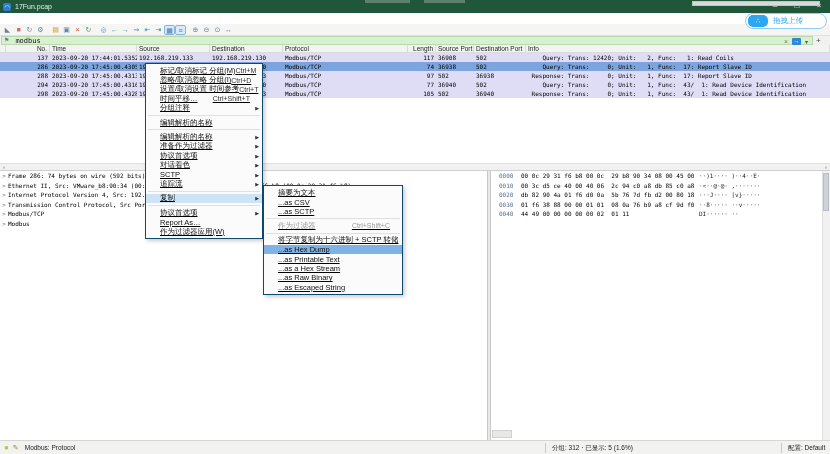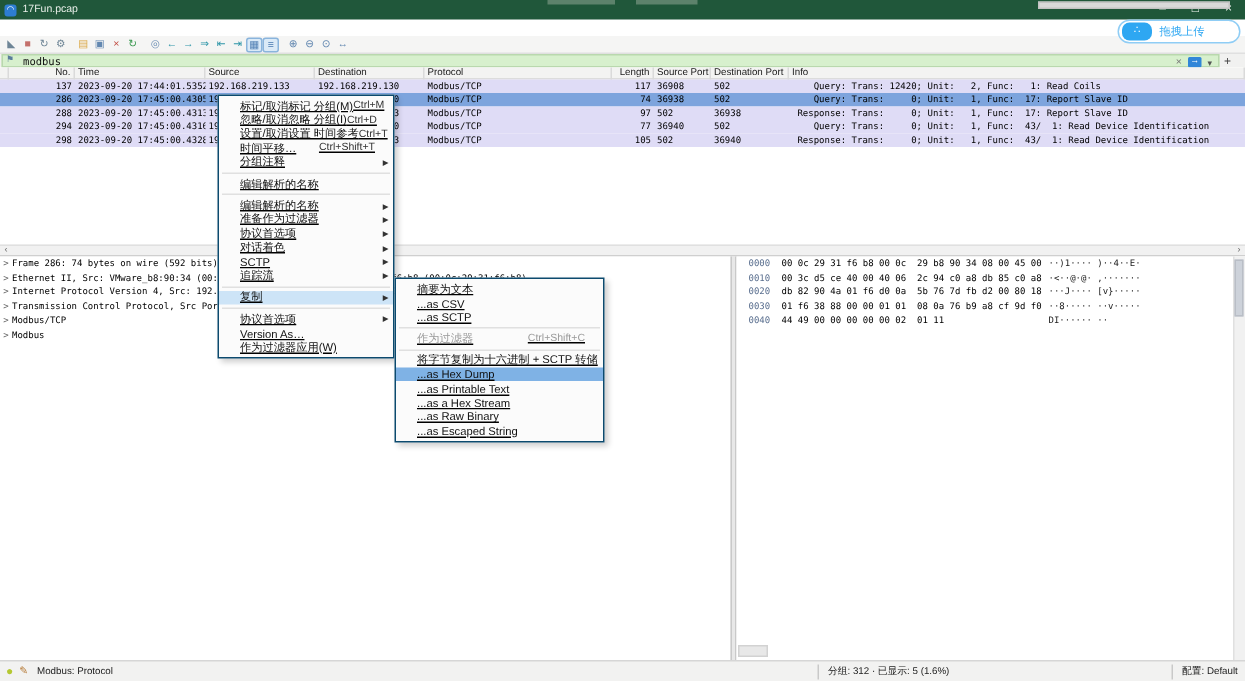--- a/index.html
+++ b/index.html
@@ -346,21 +346,21 @@
     <div class="mi hl">
         <span>复制</span>
         <span class="arrow">▶</span>
       </div>
     <div class="msep"></div>
     <div class="mi">
         <span>协议首选项</span>
         <span class="arrow">▶</span>
       </div>
     <div class="mi">
-        <span>Version As…</span>
+        <span>Report As…</span>
       </div>
     <div class="mi">
         <span>作为过滤器应用(W)</span>
       </div>
   </div>
 
   <div class="menu smenu">
     <div class="mi">
         <span>摘要为文本</span>
       </div>

